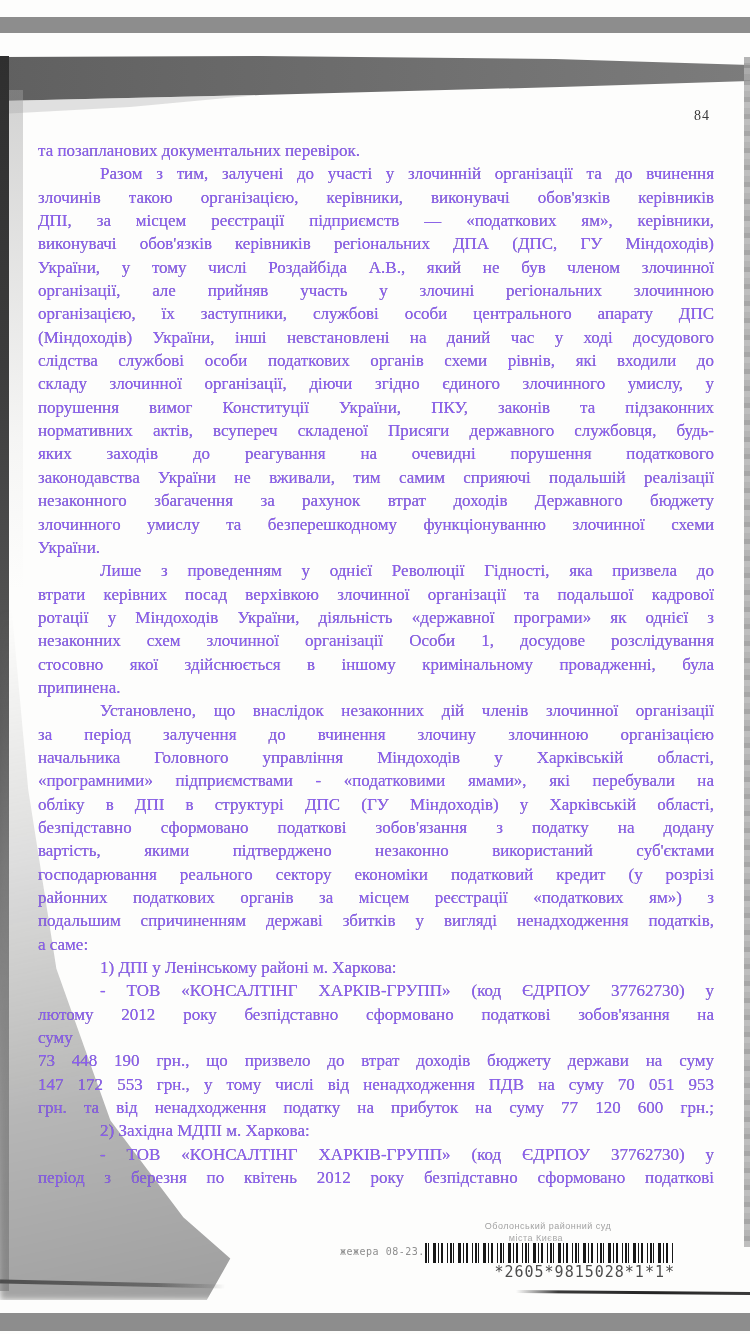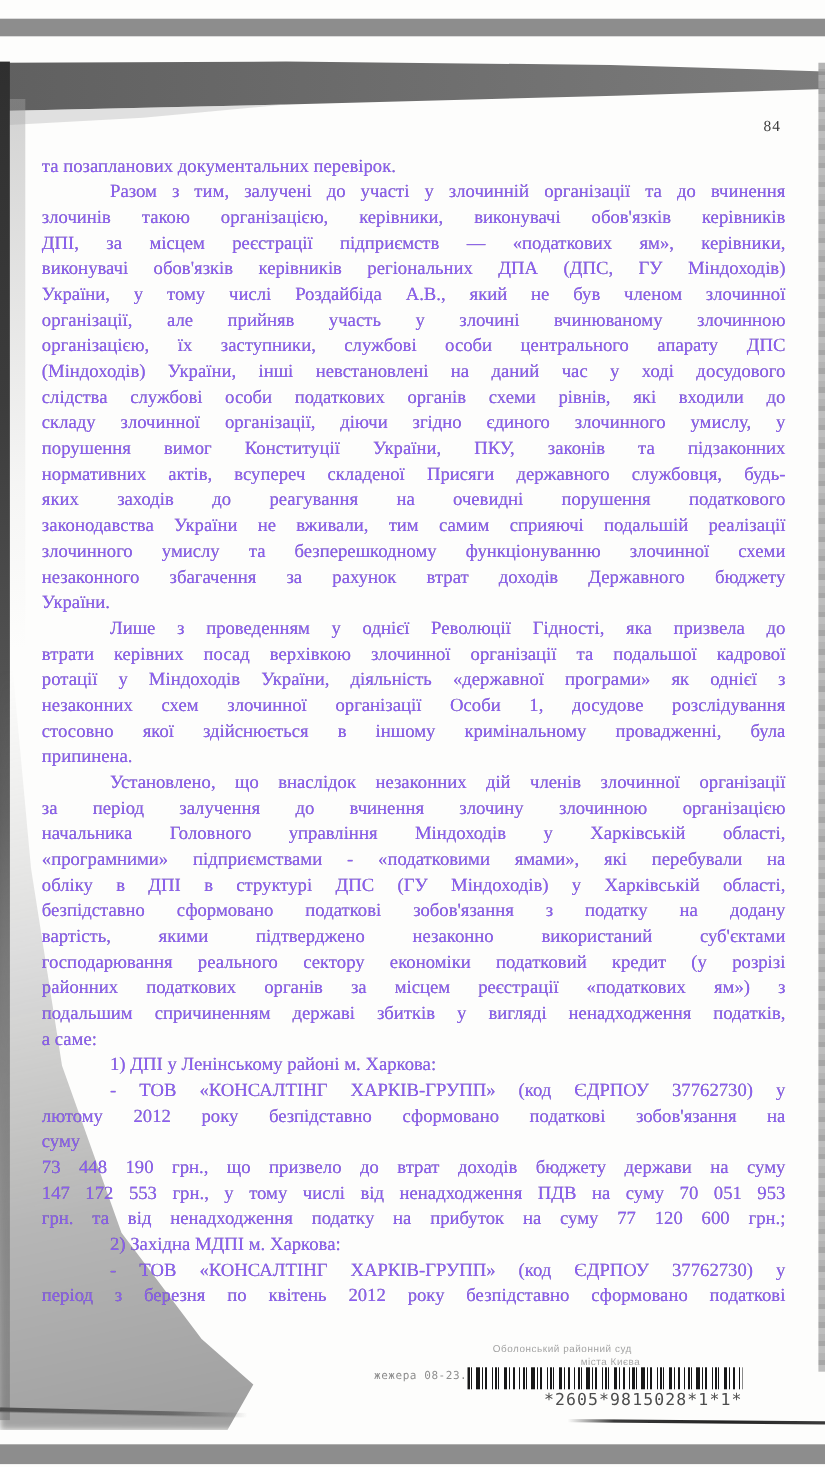--- a/index.html
+++ b/index.html
@@ -38,23 +38,23 @@
   .pagenum{position:absolute;left:694px;top:108px;z-index:3;font-size:14px;color:#3a3a3a;letter-spacing:1px;}
 
   
   .textblock{position:absolute;left:38px;top:139px;width:676px;z-index:2;color:#8b5cf6;}
   .ln{font-size:17px;line-height:23.35px;height:23.35px;overflow:visible;white-space:normal;
       text-rendering:optimizeLegibility;text-shadow:0 0 .4px rgba(30,30,30,.55);}
   .ln.jst{text-align:justify;text-align-last:justify;}
   .ln.ind{text-indent:62px;}
 
   
-  .stamp1{position:absolute;left:448px;top:1221px;width:200px;z-index:3;
+  .stamp1{position:absolute;left:448px;top:1221px;width:200px;z-index:3;text-align:center;
           font-family:"Liberation Sans",sans-serif;font-size:9px;color:#a2a2a2;letter-spacing:.5px;}
-  .stamp2{position:absolute;left:455px;top:1233px;width:200px;z-index:3;text-align:center;
+  .stamp2{position:absolute;left:436px;top:1233px;width:200px;z-index:3;text-align:center;
           font-family:"Liberation Sans",sans-serif;font-size:9px;color:#a8a8a8;letter-spacing:.5px;}
   .bclabel{position:absolute;left:340px;top:1246px;z-index:3;
            font-family:"DejaVu Sans Mono",monospace;font-size:10px;color:#8e8e8e;letter-spacing:.5px;}
   .barcode{position:absolute;left:425px;top:1243px;width:250px;height:20px;z-index:3;
     background:repeating-linear-gradient(90deg,
       #181818 0 2px,#fff 2px 3px,#181818 3px 4px,#fff 4px 8px,
       #181818 8px 11px,#fff 11px 13px,#181818 13px 14px,#fff 14px 16px,
       #181818 16px 18px,#fff 18px 22px,#181818 22px 23px,#fff 23px 25px);}
   .bcnum{position:absolute;left:425px;top:1263px;width:250px;z-index:3;text-align:right;
          font-family:"DejaVu Sans Mono",monospace;font-size:15px;color:#4d4d4d;letter-spacing:1px;}
@@ -88,31 +88,31 @@
 
   <div class="pagenum">84</div>
 
   <div class="textblock">
       <div class="ln">та позапланових документальних перевірок.</div>
       <div class="ln ind jst">Разом з тим, залучені до участі у злочинній організації та до вчинення</div>
       <div class="ln jst">злочинів такою організацією, керівники, виконувачі обов'язків керівників</div>
       <div class="ln jst">ДПІ, за місцем реєстрації підприємств — «податкових ям», керівники,</div>
       <div class="ln jst">виконувачі обов'язків керівників регіональних ДПА (ДПС, ГУ Міндоходів)</div>
       <div class="ln jst">України, у тому числі Роздайбіда А.В., який не був членом злочинної</div>
-      <div class="ln jst">організації, але прийняв участь у злочині вчинюваному злочинною</div>
+      <div class="ln jst">організації, але прийняв участь у злочині регіональних злочинною</div>
       <div class="ln jst">організацією, їх заступники, службові особи центрального апарату ДПС</div>
       <div class="ln jst">(Міндоходів) України, інші невстановлені на даний час у ході досудового</div>
       <div class="ln jst">слідства службові особи податкових органів схеми рівнів, які входили до</div>
       <div class="ln jst">складу злочинної організації, діючи згідно єдиного злочинного умислу, у</div>
       <div class="ln jst">порушення вимог Конституції України, ПКУ, законів та підзаконних</div>
       <div class="ln jst">нормативних актів, всупереч складеної Присяги державного службовця, будь-</div>
       <div class="ln jst">яких заходів до реагування на очевидні порушення податкового</div>
       <div class="ln jst">законодавства України не вживали, тим самим сприяючі подальшій реалізації</div>
+      <div class="ln jst">незаконного збагачення за рахунок втрат доходів Державного бюджету</div>
       <div class="ln jst">злочинного умислу та безперешкодному функціонуванню злочинної схеми</div>
-      <div class="ln jst">незаконного збагачення за рахунок втрат доходів Державного бюджету</div>
       <div class="ln">України.</div>
       <div class="ln ind jst">Лише з проведенням у однієї Революції Гідності, яка призвела до</div>
       <div class="ln jst">втрати керівних посад верхівкою злочинної організації та подальшої кадрової</div>
       <div class="ln jst">ротації у Міндоходів України, діяльність «державної програми» як однієї з</div>
       <div class="ln jst">незаконних схем злочинної організації Особи 1, досудове розслідування</div>
       <div class="ln jst">стосовно якої здійснюється в іншому кримінальному провадженні, була</div>
       <div class="ln">припинена.</div>
       <div class="ln ind jst">Установлено, що внаслідок незаконних дій членів злочинної організації</div>
       <div class="ln jst">за період залучення до вчинення злочину злочинною організацією</div>
       <div class="ln jst">начальника Головного управління Міндоходів у Харківській області,</div>

